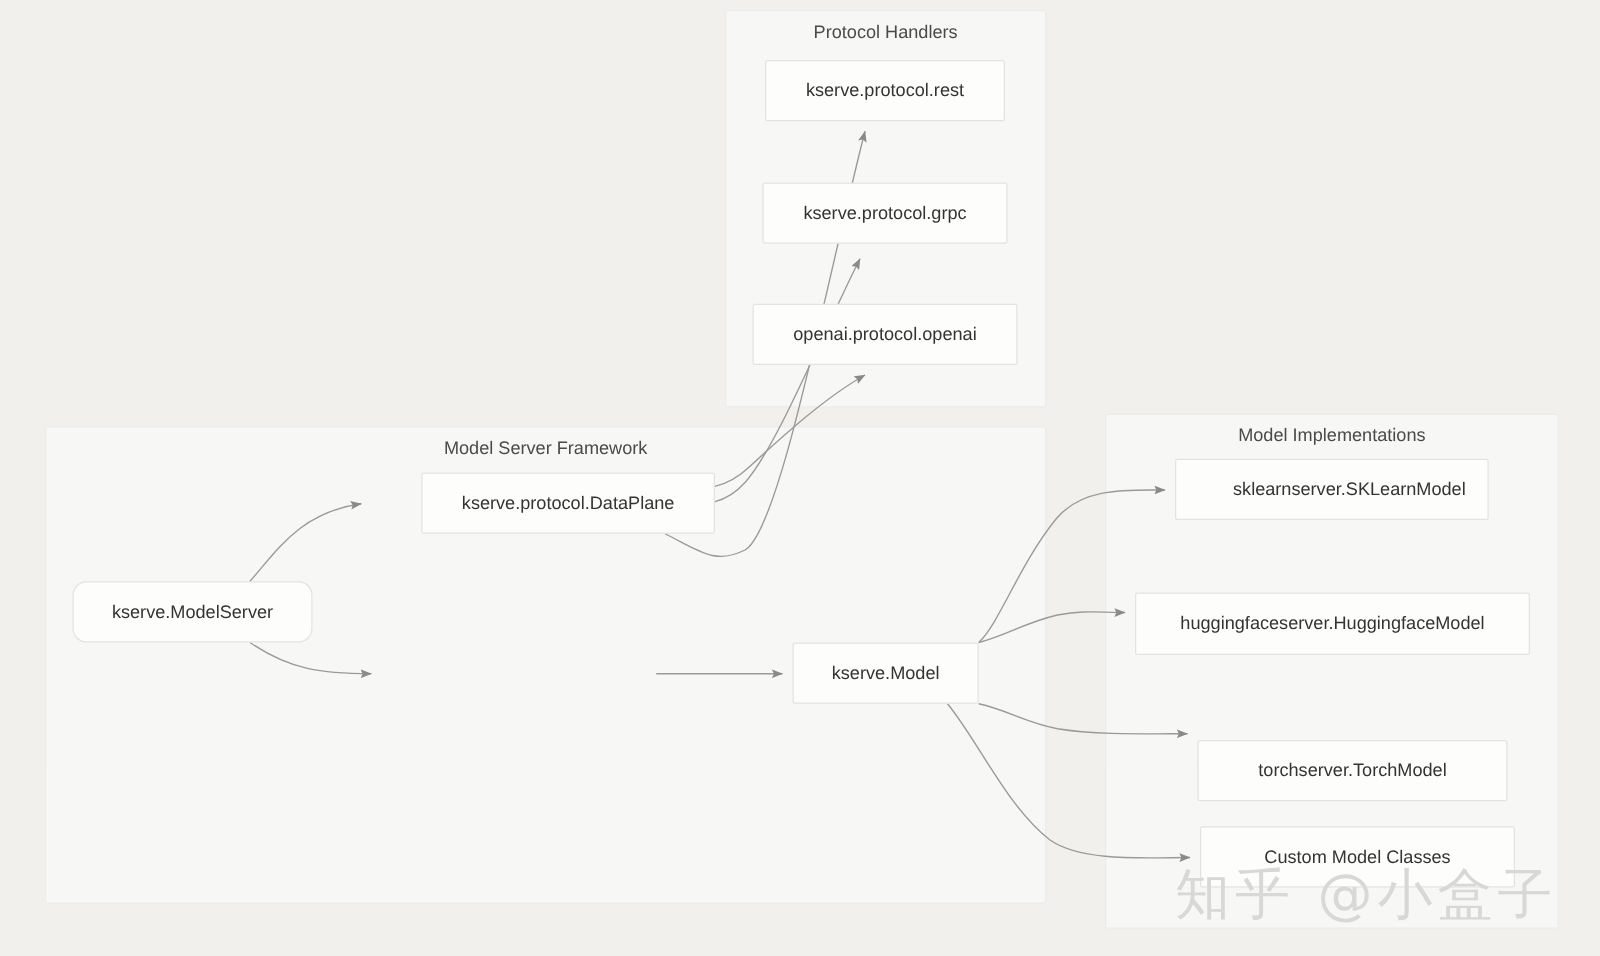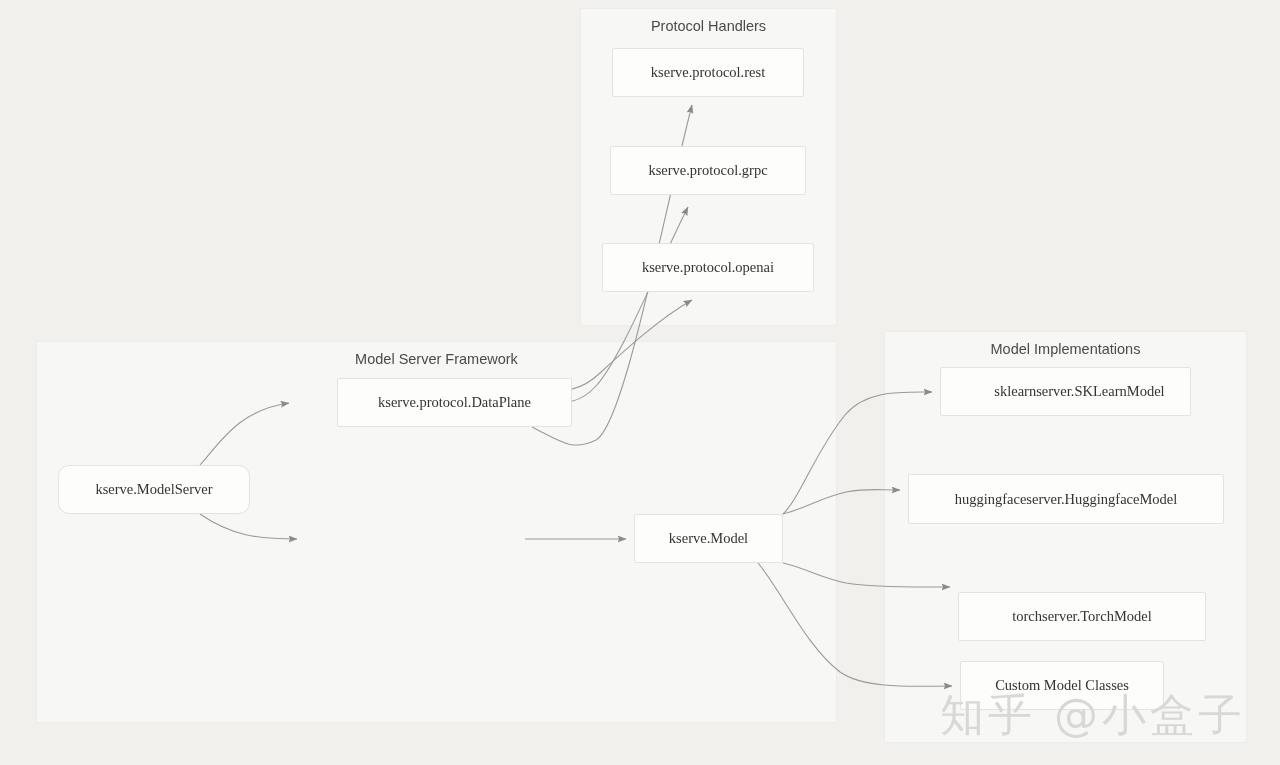--- a/index.html
+++ b/index.html
@@ -45,21 +45,21 @@
     position: absolute;
     background: #fdfdfc;
     border: 1px solid #e3e3e1;
     border-radius: 2px;
     box-sizing: border-box;
     display: flex;
     align-items: center;
     justify-content: center;
     font-size: 14.5px;
     color: #333333;
-    font-family: Liberation Serif, serif;
+    font-family: Liberation Sans, sans-serif;
     white-space: nowrap;
     box-shadow: 0 0 0 0 rgba(0,0,0,0);
   }
   .watermark {
     position: absolute;
     font-family: "DejaVu Sans", sans-serif;
     font-size: 44px;
     color: #d8d8d6;
     letter-spacing: 4px;
     white-space: nowrap;
@@ -94,24 +94,24 @@
       <path d="M 532 427 C 560 441, 572 452, 596 440 C 624 424, 660 230, 692 105"></path>
       <path d="M 783 514 C 800 498, 815 452, 845 415 C 866 390, 900 392, 932 392"></path>
       <path d="M 783 514 C 806 508, 820 498, 846 492 C 868 488, 878 490, 900 490"></path>
       <path d="M 783 563 C 806 568, 820 578, 846 583 C 876 588, 918 587, 950 587"></path>
       <path d="M 758 563 C 782 592, 806 646, 840 672 C 866 690, 918 686, 952 686"></path>
     </g>
   </svg>
 
   <div class="node" style="left: 612px; top: 48px; width: 192px; height: 49px;">kserve.protocol.rest</div>
   <div class="node" style="left: 610px; top: 146px; width: 196px; height: 49px;">kserve.protocol.grpc</div>
-  <div class="node" style="left: 602px; top: 243px; width: 212px; height: 49px;">kserve.protocol.openai</div>
+  <div class="node" style="left: 602px; top: 243px; width: 212px; height: 49px;">openai.protocol.openai</div>
   <div class="node" style="left: 297px; top: 378px; width: 235px; height: 49px; margin-left: 40px;">kserve.protocol.DataPlane</div>
   <div class="node" style="left: 58px; top: 465px; width: 192px; height: 49px; border-radius: 11px;">kserve.ModelServer</div>
   <div class="node" style="left: 634px; top: 514px; width: 149px; height: 49px;">kserve.Model</div>
   <div class="node" style="left: 940px; top: 367px; width: 251px; height: 49px; padding-left: 28px;">sklearnserver.SKLearnModel</div>
   <div class="node" style="left: 908px; top: 474px; width: 316px; height: 50px;">huggingfaceserver.HuggingfaceModel</div>
   <div class="node" style="left: 958px; top: 550px; width: 248px; height: 49px; margin-top: 42px;">torchserver.TorchModel</div>
-  <div class="node" style="left: 960px; top: 661px; width: 204px; height: 49px;">Custom Model Classes</div>
+  <div class="node" style="left: 960px; top: 661px; width: 252px; height: 49px;">Custom Model Classes</div>
 
   <div class="watermark" style="left: 940px; top: 686px; color: rgb(216, 216, 214);">知乎 @小盒子</div>
 
 </div>
 
 </body></html>

